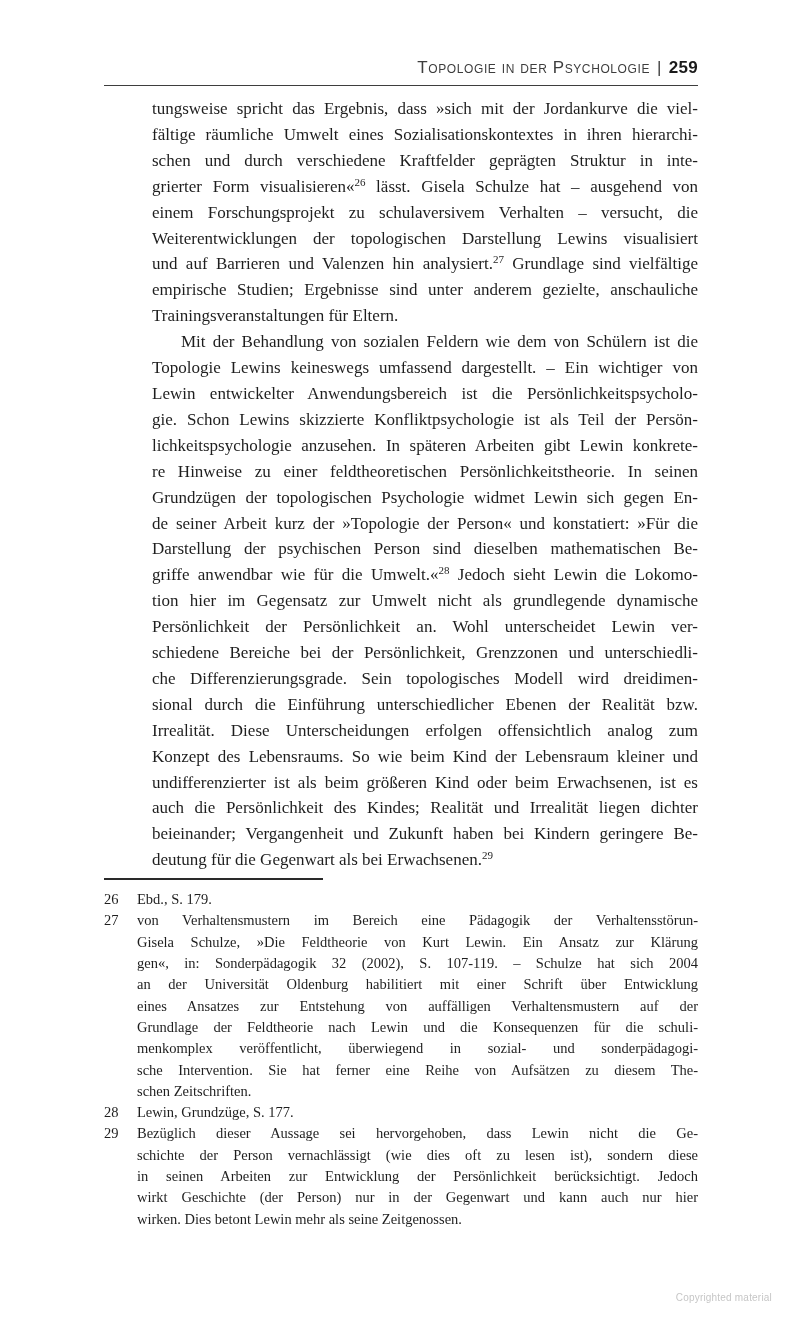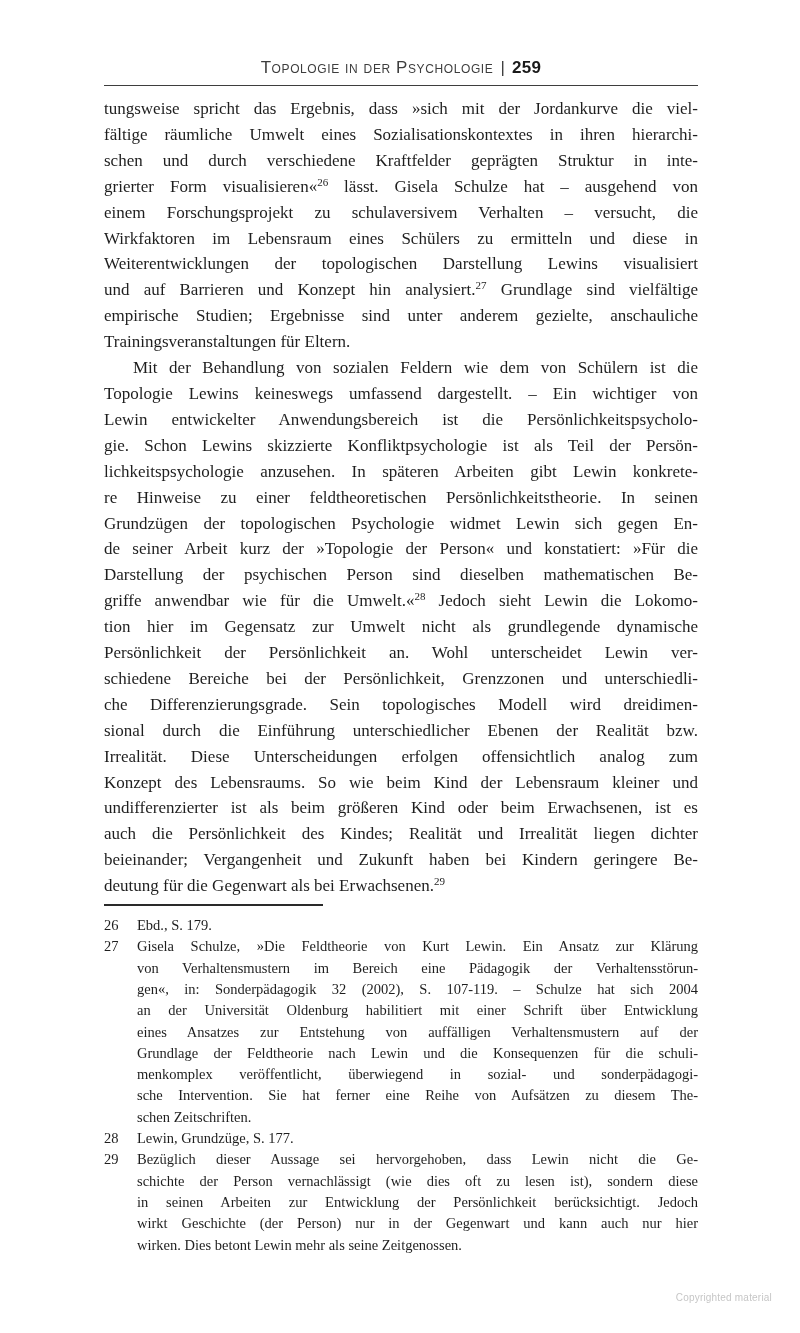--- a/index.html
+++ b/index.html
@@ -20,36 +20,37 @@
     overflow: hidden;
     font-family: "Liberation Serif", serif;
   }
   .content {
     position: absolute;
     left: 104px;
     top: 58px;
     width: 594px;
   }
   .header {
-    text-align: center;
+    text-align: right;
     font-family: "Liberation Sans", sans-serif;
     font-size: 17px;
     color: var(--header-text);
     border-bottom: 1.5px solid var(--rule);
     padding-bottom: 7px;
     letter-spacing: 0.3px;
   }
   .header-title { font-variant: small-caps; letter-spacing: 0.6px; }
   .header-sep { margin: 0 7px; color: var(--header-text); }
   .header-page { color: var(--page-num); font-weight: bold; }
   .body-text {
     margin-top: 10px;
     font-size: 17px;
     line-height: 25.9px;
     color: var(--text);
+    margin-left: 48px;
   }
   .line { text-align: justify; text-align-last: justify; }
   .line.last { text-align-last: left; }
   .line.indent { text-indent: 29px; }
   .it { }
   sup {
     font-size: 11px;
     line-height: 0;
     vertical-align: baseline;
     position: relative;
@@ -88,23 +89,22 @@
       <span class="header-title">Topologie in der Psychologie</span><span class="header-sep">|</span><span class="header-page">259</span>
     </div>
 
     <div class="body-text">
         <div>
           <div class="line"><span>tungsweise spricht das Ergebnis, dass »sich mit der Jordankurve die viel-</span></div>
           <div class="line"><span>fältige räumliche Umwelt eines Sozialisationskontextes in ihren hierarchi-</span></div>
           <div class="line"><span>schen und durch verschiedene Kraftfelder geprägten Struktur in inte-</span></div>
           <div class="line"><span>grierter Form visualisieren«</span><sup>26</sup><span> lässt. Gisela Schulze hat – ausgehend von</span></div>
           <div class="line"><span>einem Forschungsprojekt zu schulaversivem Verhalten – versucht, die</span></div>
-          <div class="line"><span>Wirkfaktoren im Lebensraum eines Schülers zu ermitteln und diese in</span></div>
           <div class="line"><span>Weiterentwicklungen der topologischen Darstellung Lewins visualisiert</span></div>
-          <div class="line"><span>und auf Barrieren und Konzept hin analysiert.</span><sup>27</sup><span> Grundlage sind vielfältige</span></div>
+          <div class="line"><span>und auf Barrieren und Valenzen hin analysiert.</span><sup>27</sup><span> Grundlage sind vielfältige</span></div>
           <div class="line"><span>empirische Studien; Ergebnisse sind unter anderem gezielte, anschauliche</span></div>
           <div class="line last"><span>Trainingsveranstaltungen für Eltern.</span></div>
         </div>
         <div>
           <div class="line indent"><span>Mit der Behandlung von sozialen Feldern wie dem von Schülern ist die</span></div>
           <div class="line"><span>Topologie Lewins keineswegs umfassend dargestellt. – Ein wichtiger von</span></div>
           <div class="line"><span>Lewin entwickelter Anwendungsbereich ist die </span><span class="it">Persönlichkeitspsycholo-</span></div>
           <div class="line"><span class="it">gie</span><span>. Schon Lewins skizzierte Konfliktpsychologie ist als Teil der Persön-</span></div>
           <div class="line"><span>lichkeitspsychologie anzusehen. In späteren Arbeiten gibt Lewin konkrete-</span></div>
           <div class="line"><span>re Hinweise zu einer feldtheoretischen Persönlichkeitstheorie. In seinen</span></div>
@@ -128,22 +128,22 @@
 
     <div class="footnote-sep"></div>
 
     <div class="footnotes">
         <div class="footnote">
           <span class="fn-num">26</span>
           <div class="line last"><span>Ebd., S. 179.</span></div>
         </div>
         <div class="footnote">
           <span class="fn-num">27</span>
+          <div class="line"><span>von Verhaltensmustern im Bereich eine Pädagogik der Verhaltensstörun-</span></div>
           <div class="line"><span>Gisela Schulze, »Die Feldtheorie von Kurt Lewin. Ein Ansatz zur Klärung</span></div>
-          <div class="line"><span>von Verhaltensmustern im Bereich eine Pädagogik der Verhaltensstörun-</span></div>
           <div class="line"><span>gen«, in: </span><span class="it">Sonderpädagogik</span><span> 32 (2002), S. 107-119. – Schulze hat sich 2004</span></div>
           <div class="line"><span>an der Universität Oldenburg habilitiert mit einer Schrift über </span><span class="it">Entwicklung</span></div>
           <div class="line"><span class="it">eines Ansatzes zur Entstehung von auffälligen Verhaltensmustern auf der</span></div>
           <div class="line"><span class="it">Grundlage der Feldtheorie nach Lewin und die Konsequenzen für die schuli-</span></div>
           <div class="line"><span>menkomplex veröffentlicht, überwiegend in sozial- und sonderpädagogi-</span></div>
           <div class="line"><span class="it">sche Intervention</span><span>. Sie hat ferner eine Reihe von Aufsätzen zu diesem The-</span></div>
           <div class="line last"><span>schen Zeitschriften.</span></div>
         </div>
         <div class="footnote">
           <span class="fn-num">28</span>

